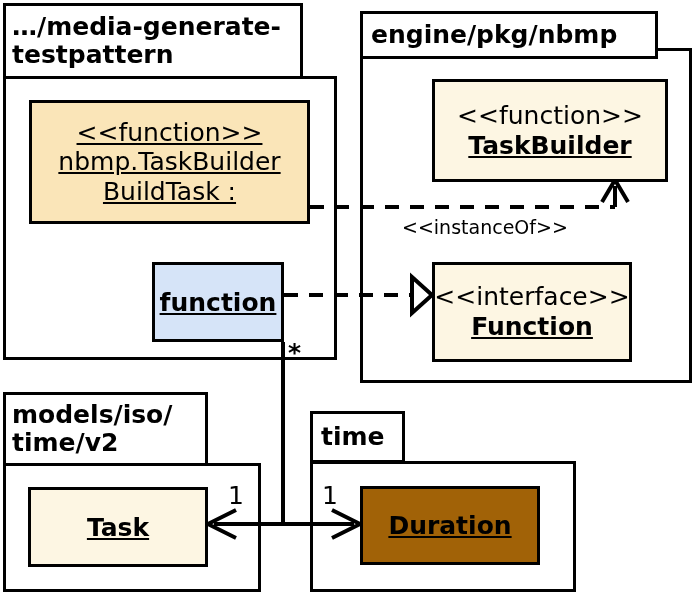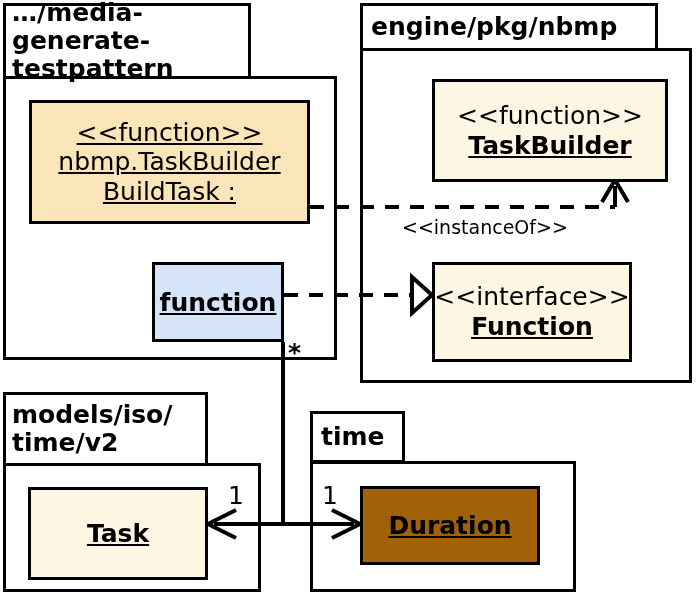--- a/index.html
+++ b/index.html
@@ -76,39 +76,39 @@
     overflow: visible;
     pointer-events: none;
   }
 </style>
 </head>
 <body>
 
 <div id="diagram-root">
 
   <div class="pkg-body" style="left:3px; top:76px; width:334px; height:284px;"></div>
-  <div class="pkg-tab" style="left:3px; top:3px; width:248px; height:76px; padding:12px 6px; font-size:25px;">
+  <div class="pkg-tab" style="left:3px; top:3px; width:300px; height:76px; padding:12px 6px; font-size:25px;">
     <div>
       <div>…/media-generate-</div>
       <div>testpattern</div>
     </div>
   </div>
 
   <div class="uml-box underlined" style="left:29px; top:100px; width:281px; height:124px; background:#FAE5B8; font-size:25px; line-height:1.18;">
     <div class="stereo">&lt;&lt;function&gt;&gt;</div>
     <div class="cls-name" style="font-weight:normal;">nbmp.TaskBuilder</div>
     <div class="cls-name" style="font-weight:normal;">BuildTask :</div>
   </div>
 
   <div class="uml-box" style="left:152px; top:262px; width:132px; height:80px; background:#D6E4F8; font-size:25px;">
     <div class="cls-name">function</div>
   </div>
 
   <div class="pkg-body" style="left:360px; top:48px; width:332px; height:335px;"></div>
-  <div class="pkg-tab" style="left:360px; top:3px; width:298px; height:48px; padding:2px 8px; font-size:25px;">
+  <div class="pkg-tab" style="left:360px; top:11px; width:298px; height:48px; padding:2px 8px; font-size:25px;">
     <span>engine/pkg/nbmp</span>
   </div>
 
   <div class="uml-box" style="left:432px; top:79px; width:236px; height:103px; background:#FDF6E3; font-size:25px; line-height:1.2;">
     <div class="stereo">&lt;&lt;function&gt;&gt;</div>
     <div class="cls-name">TaskBuilder</div>
   </div>
 
   <div class="uml-box" style="left:432px; top:262px; width:200px; height:100px; background:#FDF6E3; font-size:25px; line-height:1.2;">
     <div class="stereo">&lt;&lt;interface&gt;&gt;</div>
@@ -116,21 +116,21 @@
   </div>
 
   <div class="pkg-body" style="left:3px; top:463px; width:258px; height:129px;"></div>
   <div class="pkg-tab" style="left:3px; top:392px; width:205px; height:74px; padding:11px 6px; font-size:25px;">
     <div>
       <div>models/iso/</div>
       <div>time/v2</div>
     </div>
   </div>
 
-  <div class="uml-box" style="left:28px; top:487px; width:180px; height:93px; background:#FDF6E3; font-size:25px;">
+  <div class="uml-box" style="left:28px; top:487px; width:180px; height:80px; background:#FDF6E3; font-size:25px;">
     <div class="cls-name">Task</div>
   </div>
 
   <div class="pkg-body" style="left:310px; top:461px; width:266px; height:131px;"></div>
   <div class="pkg-tab" style="left:310px; top:411px; width:95px; height:52px; padding:16px 8px; font-size:25px;">
     <span>time</span>
   </div>
 
   <div class="uml-box" style="left:360px; top:486px; width:180px; height:79px; background:#a16207; font-size:25px;">
     <div class="cls-name">Duration</div>

